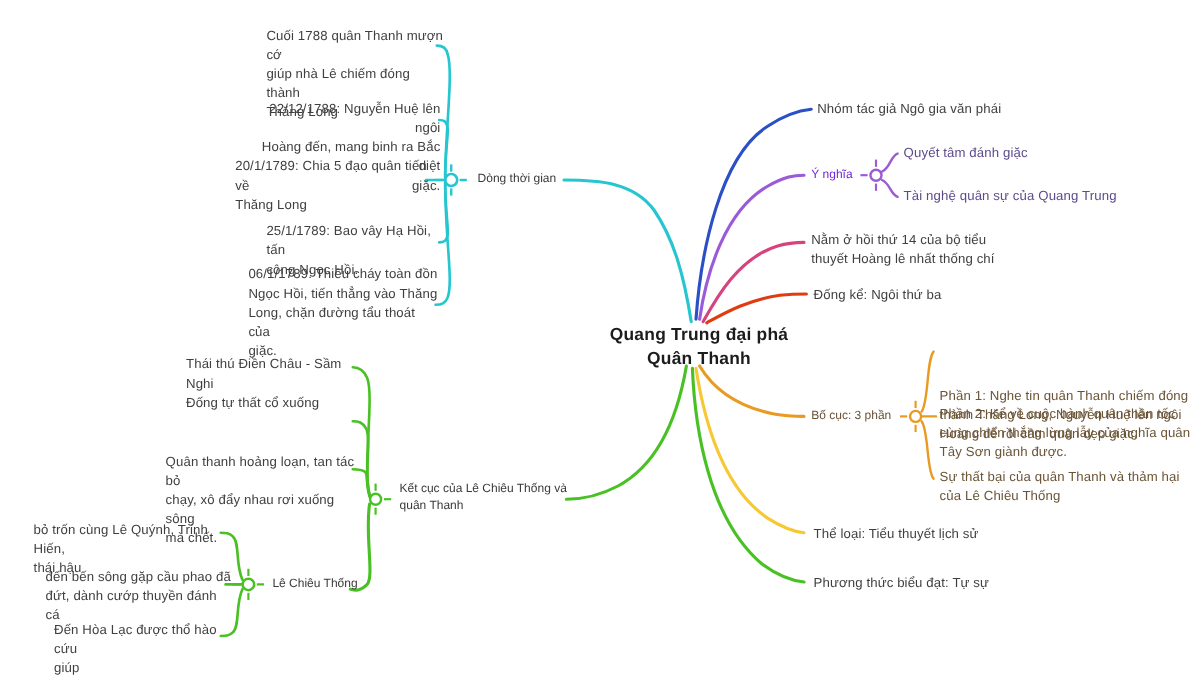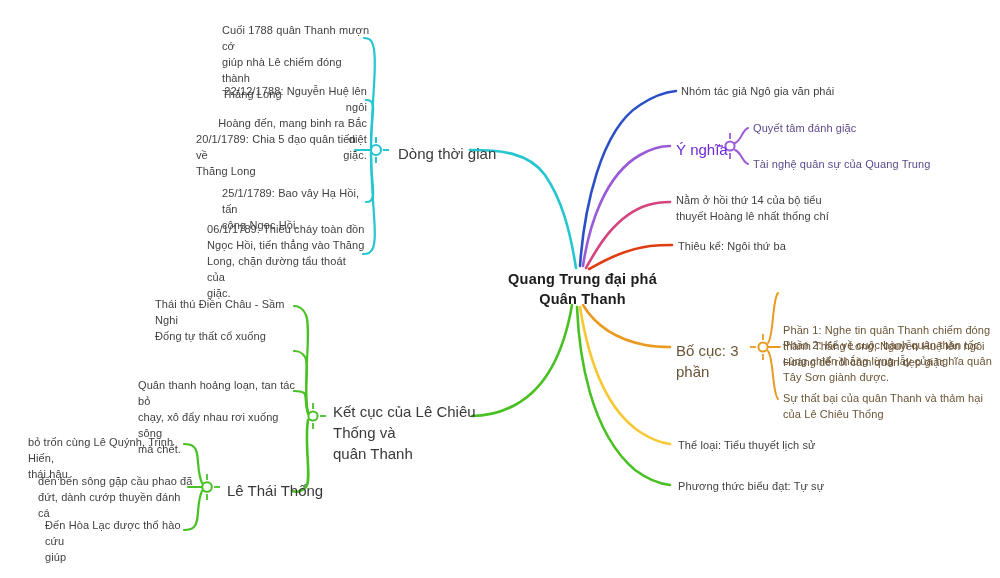--- a/index.html
+++ b/index.html
@@ -43,21 +43,21 @@
     font-size: 14.5px;
     font-weight: bold;
     color: #1c1c1c;
     line-height: 1.35;
     text-align: center;
     white-space: pre-line;
     letter-spacing: 0.2px;
   }
   .branch-label {
     position: absolute;
-    font-size: 15px;
+    font-size: 10px;
     color: #3a3a3a;
     line-height: 1.4;
     white-space: pre-line;
   }
   .leaf-purple { color: #5d4a8c; }
   .leaf-orange { color: #6a5436; }
 </style>
 </head>
 <body>
 
@@ -159,21 +159,21 @@
 
   <div class="node right" style="left:681px; top:84px; width:250px;">Nhóm tác giả Ngô gia văn phái</div>
 
   <div class="branch-label" style="left:676px; top:139px; width:70px; color:#6d28d9;">Ý nghĩa</div>
   <div class="node right leaf-purple" style="left:753px; top:121px; width:200px;">Quyết tâm đánh giặc</div>
   <div class="node right leaf-purple" style="left:753px; top:157px; width:220px;">Tài nghệ quân sự của Quang Trung</div>
 
   <div class="node right" style="left:676px; top:193px; width:215px;">Nằm ở hồi thứ 14 của bộ tiểu
 thuyết Hoàng lê nhất thống chí</div>
 
-  <div class="node right" style="left:678px; top:239px; width:200px;">Thiêu kể: Ngôi thứ ba</div>
+  <div class="node right" style="left:678px; top:239px; width:200px;">Đống kể: Ngôi thứ ba</div>
 
   <div class="branch-label" style="left:676px; top:340px; width:100px; color:#6a5436;">Bố cục: 3 phần</div>
   <div class="node right leaf-orange" style="left:783px; top:278px; width:215px;margin-top:45px;">Phần 1: Nghe tin quân Thanh chiếm đóng
 thành Thăng Long, Nguyễn Huệ lên ngôi
 Hoàng đế rồi cầm quân dẹp giặc.</div>
   <div class="node right leaf-orange" style="left:783px; top:338px; width:215px;">Phần 2: Kể về cuộc hành quân thần tốc
 cùng chiến thắng lừng lẫy của nghĩa quân
 Tây Sơn giành được.</div>
   <div class="node right leaf-orange" style="left:783px; top:391px; width:215px;">Sự thất bại của quân Thanh và thảm hại
 của Lê Chiêu Thống</div>
@@ -183,21 +183,21 @@
   <div class="node right" style="left:678px; top:479px; width:240px;">Phương thức biểu đạt: Tự sự</div>
 
   <div class="branch-label" style="left:333px; top:401px; width:150px;">Kết cục của Lê Chiêu Thống và
 quân Thanh</div>
   <div class="node left" style="left:155px; top:297px; width:150px;">Thái thú Điền Châu - Sầm Nghi
 Đống tự thất cổ xuống</div>
   <div class="node left" style="left:138px; top:378px; width:160px;">Quân thanh hoảng loạn, tan tác bỏ
 chạy, xô đẩy nhau rơi xuống sông
 mà chết.</div>
 
-  <div class="branch-label" style="left:227px; top:480px; width:110px;">Lê Thái Thống</div>
+  <div class="branch-label" style="left:227px; top:480px; width:110px;">Lê Chiêu Thống</div>
   <div class="node left" style="left:28px; top:435px; width:160px;">bỏ trốn cùng Lê Quýnh, Trịnh Hiến,
 thái hậu</div>
   <div class="node left" style="left:38px; top:474px; width:155px;">đến bến sông gặp cầu phao đã
 đứt, dành cướp thuyền đánh cá</div>
   <div class="node left" style="left:45px; top:518px; width:152px;">Đến Hòa Lạc được thổ hào cứu
 giúp</div>
 
 </div>
 
 </body></html>

